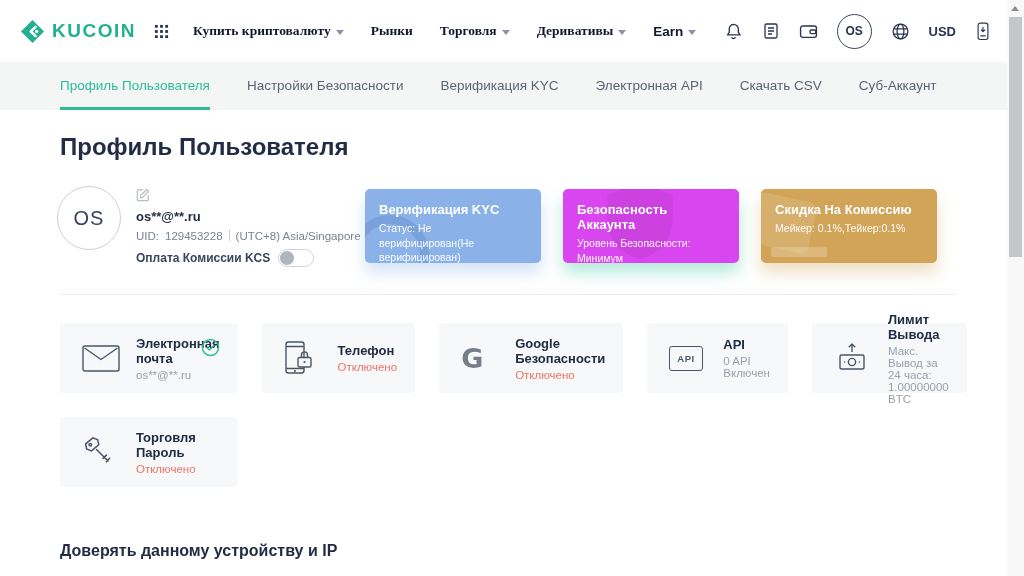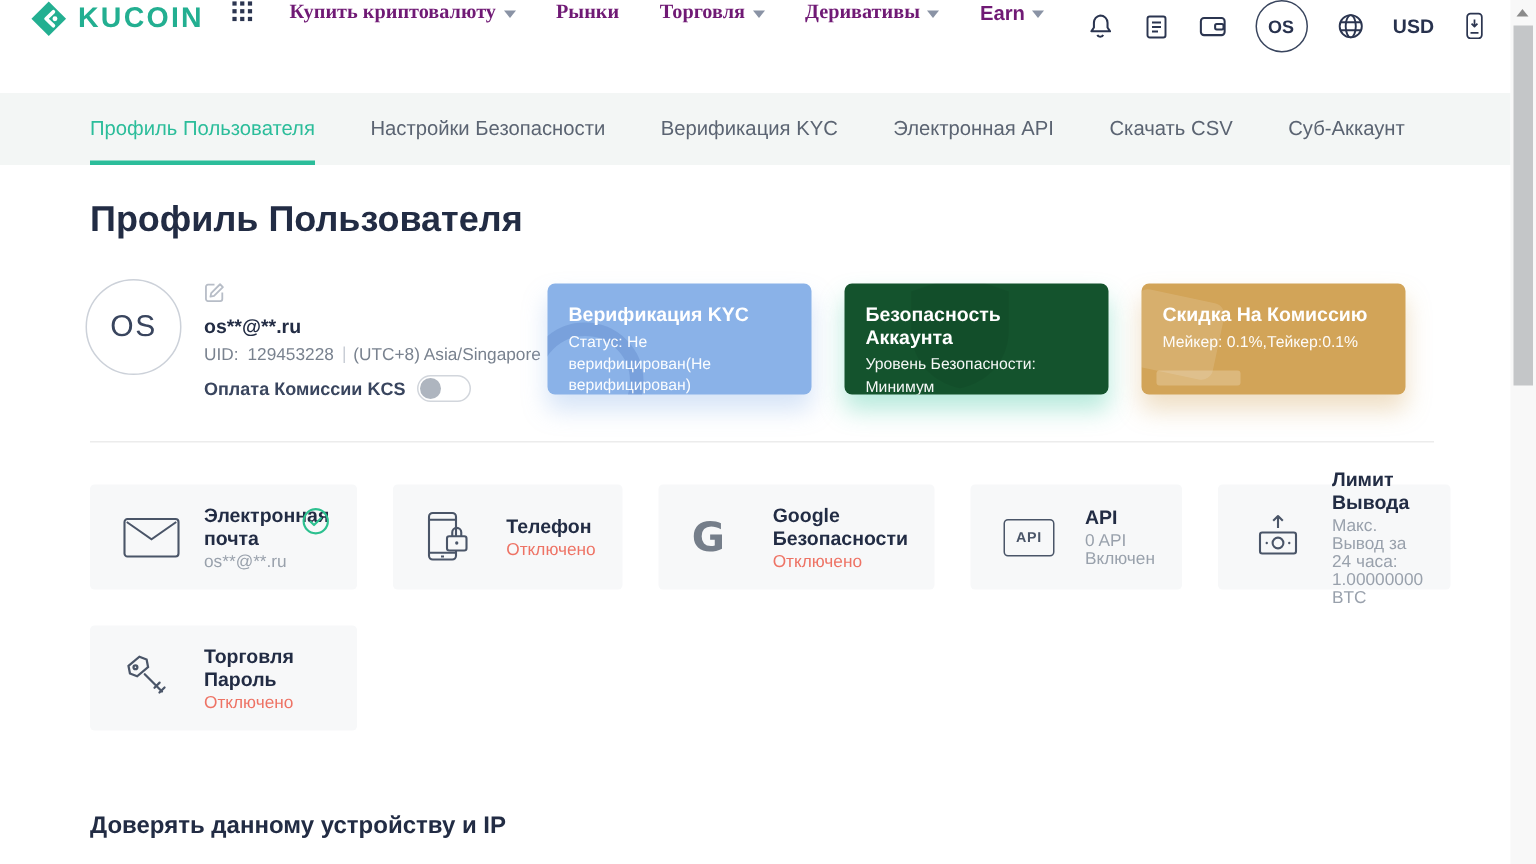--- a/index.html
+++ b/index.html
@@ -2,27 +2,27 @@
 <html><head>
 <meta charset="utf-8">
 <style>
   * { margin:0; padding:0; box-sizing:border-box; }
   html,body { width:1024px; height:576px; overflow:hidden; background:#fff;
               font-family:"Liberation Sans", sans-serif; }
   body { position:relative; color:#28324e; }
 
   
   .header { position:absolute; top:0; left:0; right:17px; height:62px;
-            background:#fff; display:flex; align-items:flex-start; padding-left:20px; }
+            background:#fff; display:flex; align-items:center; padding-left:20px; }
   .logo { display:flex; align-items:center; gap:7px; cursor:pointer; }
   .brand { font-size:19px; font-weight:bold; color:#23af91; letter-spacing:1.5px; }
   .apps-grid { margin-left:18px; cursor:pointer; display:flex; color:#2b3550; }
   .nav { margin-left:24px; display:flex; gap:27px; align-items:center; }
   .nav-item { display:flex; align-items:center; gap:5px; cursor:pointer;
-              font-size:13.5px; font-weight:600; color:#701a75;
+              font-size:13.5px; font-weight:600; color:#0f172a;
               font-family:"Liberation Serif", serif; }
   .nav-item.latin { font-family:"Liberation Sans", sans-serif; font-weight:600; }
   .caret { width:0; height:0; border-left:4px solid transparent;
            border-right:4px solid transparent; border-top:5px solid #8a93a5; margin-top:2px; }
   .hright { margin-left:auto; display:flex; align-items:center; gap:19px; padding-right:16px; }
   .hicon { color:#2b3550; cursor:pointer; display:flex; }
   .avatar-sm { width:35px; height:35px; border-radius:50%; border:1.5px solid #39455e;
                display:flex; align-items:center; justify-content:center;
                font-size:12px; font-weight:bold; color:#28324e; cursor:pointer; }
   .currency { font-size:13px; font-weight:bold; color:#28324e; cursor:pointer; }
@@ -53,21 +53,21 @@
             border:1px solid #d2d6dc; position:relative; cursor:pointer; }
   .toggle .knob { position:absolute; left:1px; top:1px; width:14px; height:14px;
                   border-radius:50%; background:#aeb5bf; }
 
   .cards { position:absolute; top:79px; left:365px; display:flex; gap:22px; }
   .card { width:176px; height:74px; border-radius:5px; padding:13px 14px;
           color:#fff; position:relative; overflow:hidden; }
   .card-title { font-size:13px; font-weight:bold; margin-bottom:4px; position:relative; }
   .card-sub { font-size:10.5px; line-height:1.4; opacity:.96; position:relative; }
   .card.kyc { background:#8ab2e8; box-shadow:0 10px 16px rgba(138,178,232,.35); }
-  .card.sec { background:#14532d; box-shadow:0 10px 16px rgba(49,194,155,.35); }
+  .card.sec { background:#d946ef; box-shadow:0 10px 16px rgba(49,194,155,.35); }
   .card.fee { background:#d2a458; box-shadow:0 10px 16px rgba(210,164,88,.35); }
   .wm-ring { position:absolute; left:-14px; bottom:-30px; width:78px; height:78px;
              border:9px solid rgba(70,110,185,.25); border-radius:50%; }
   .wm-shield { position:absolute; left:44px; top:-6px; }
   .wm-bar1 { position:absolute; left:-8px; top:8px; width:60px; height:52px;
              background:rgba(255,255,255,.13); border-radius:8px; transform:rotate(12deg); }
   .wm-bar2 { position:absolute; left:10px; bottom:6px; width:56px; height:10px;
              background:rgba(255,255,255,.22); border-radius:2px; }
 
   .divider { position:absolute; top:184px; left:60px; width:896px; height:1px; background:#ececec; }

